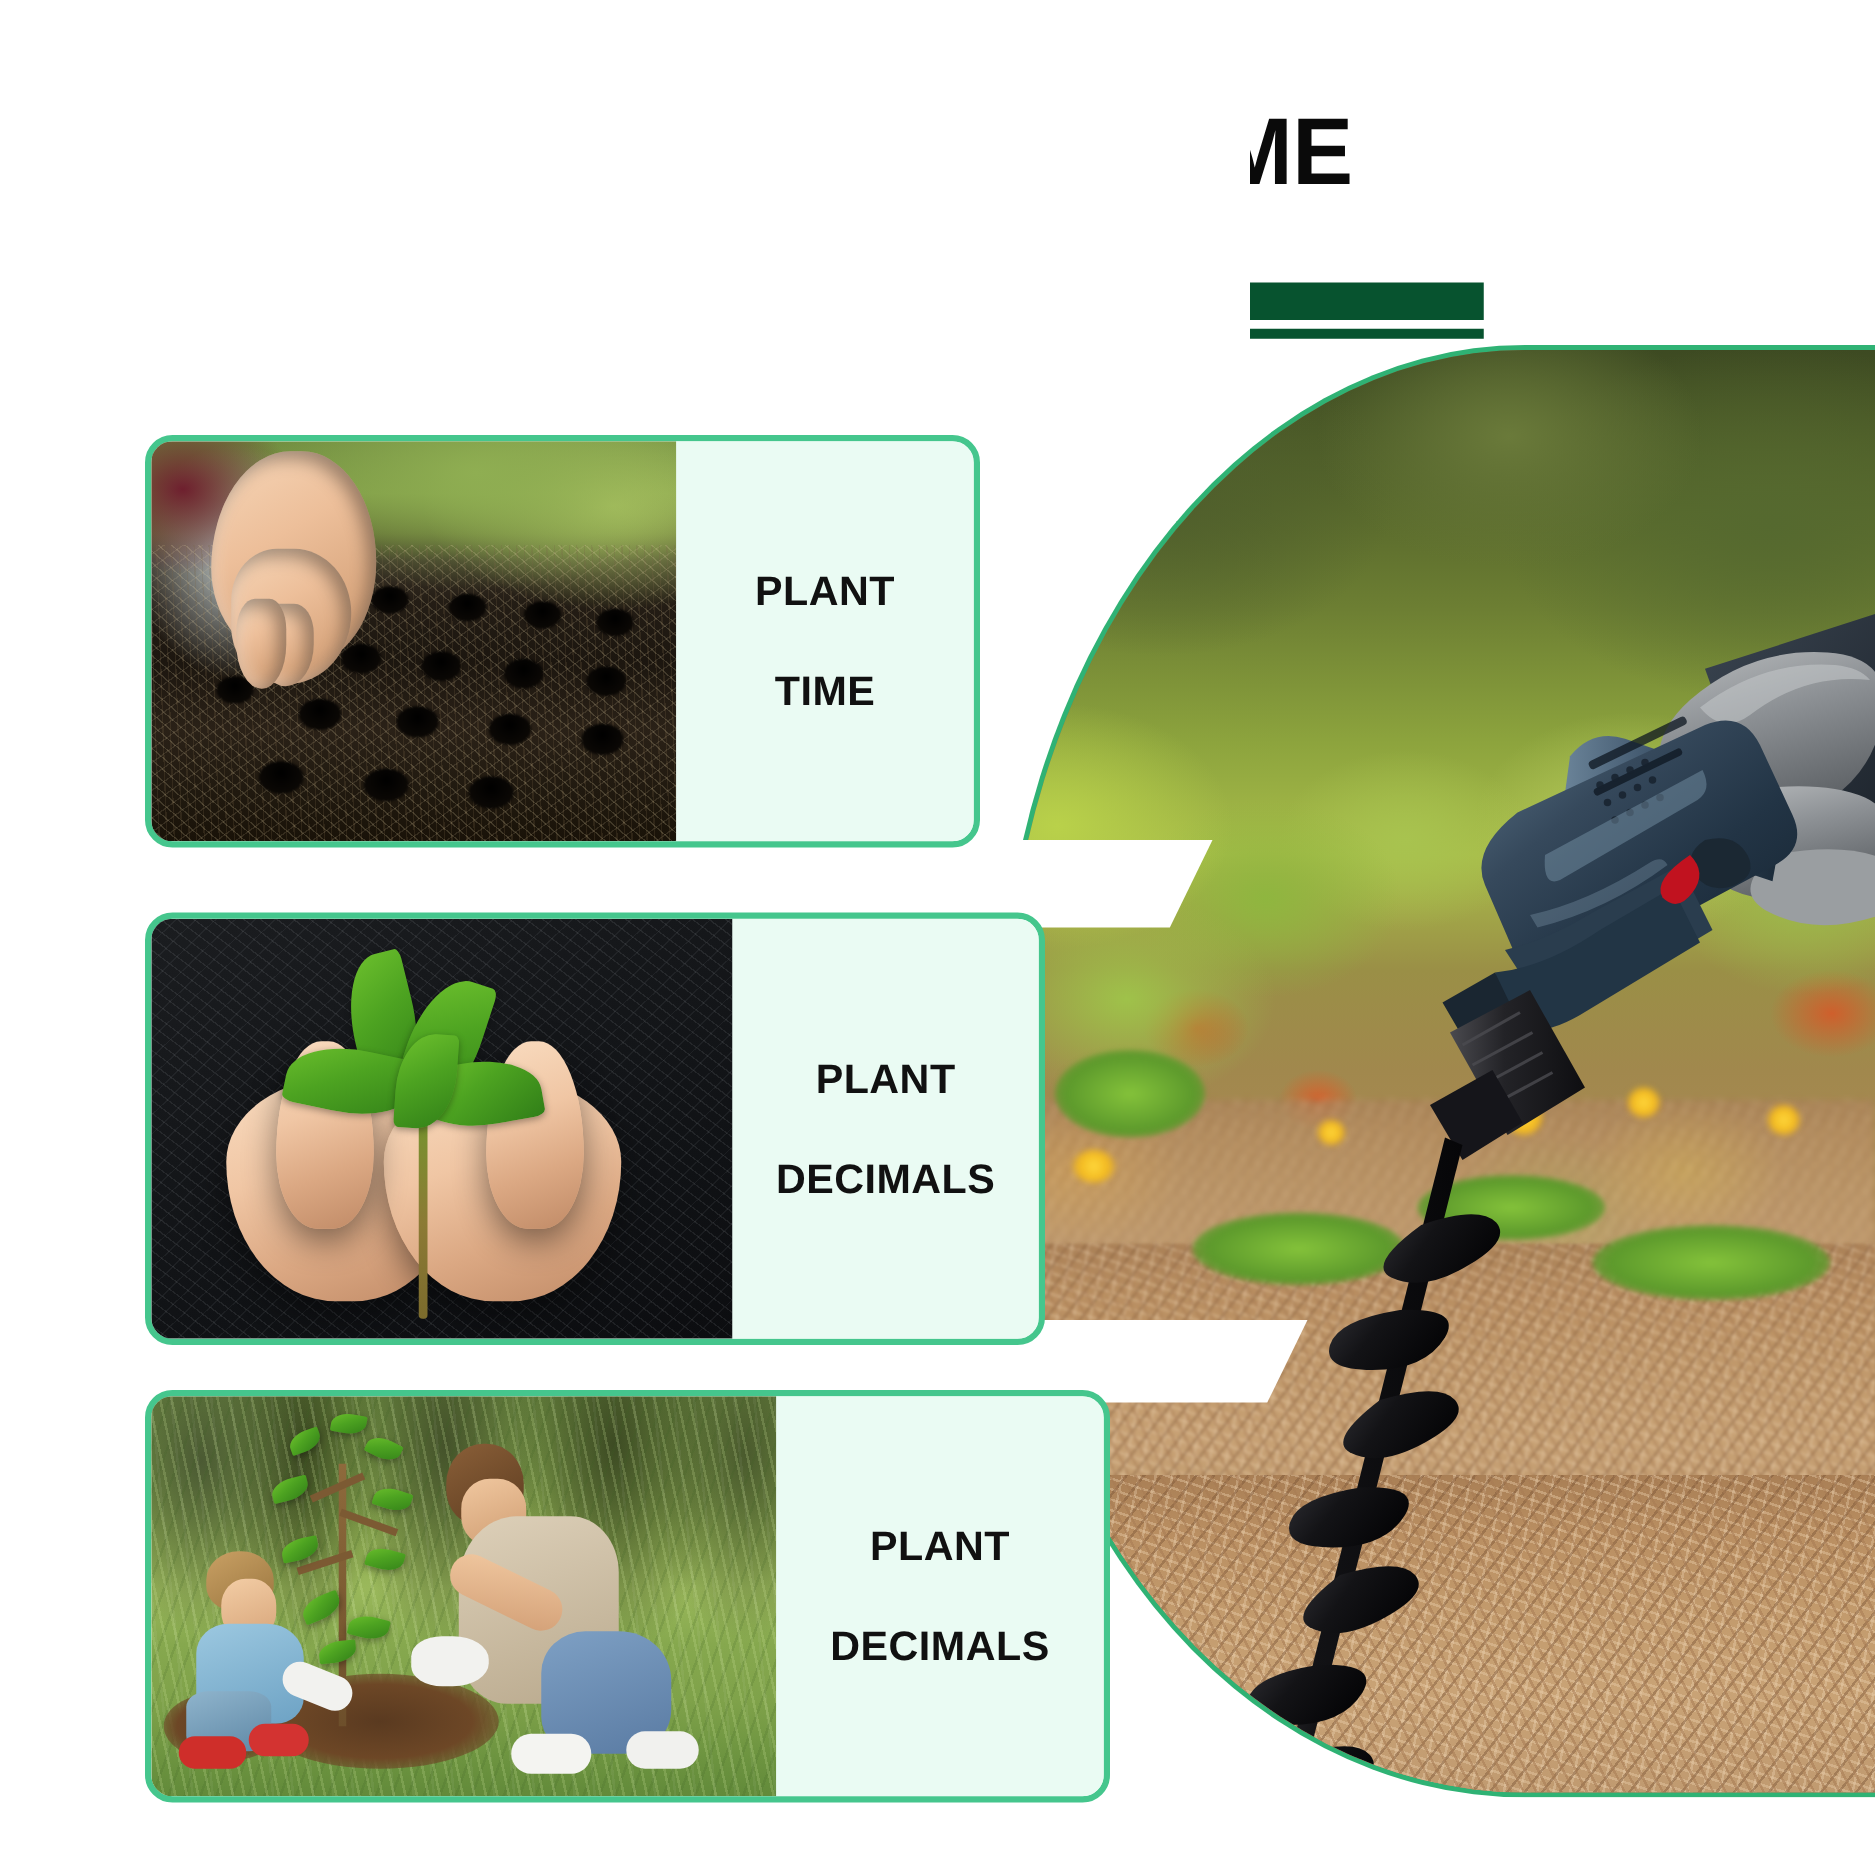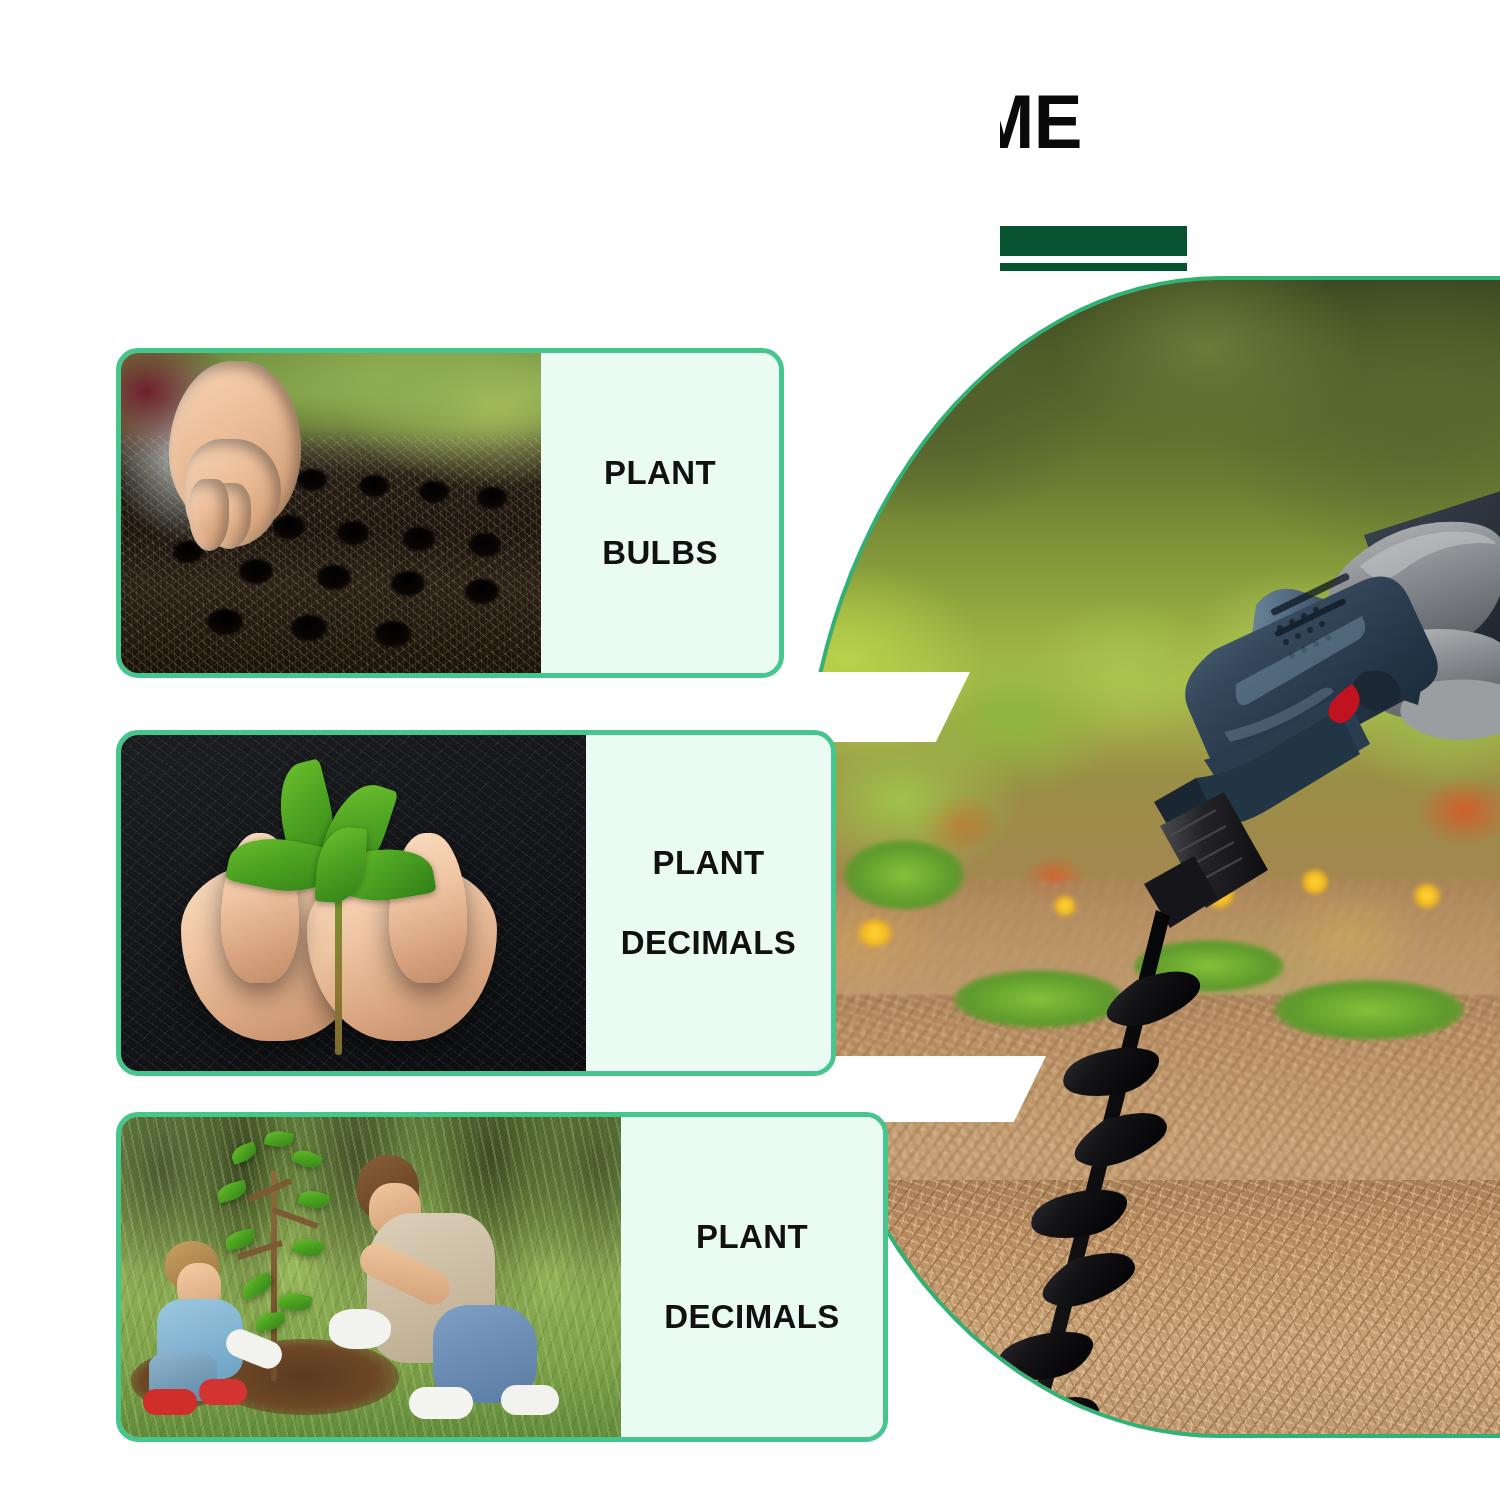--- a/index.html
+++ b/index.html
@@ -391,21 +391,21 @@
     <div class="hole" style="left:86px;top:256px;width:36px;height:26px;"></div>
     <div class="hole" style="left:170px;top:262px;width:36px;height:26px;"></div>
     <div class="hole" style="left:254px;top:268px;width:36px;height:26px;"></div>
     <div class="hand1" style="left:48px;top:8px;width:132px;height:170px;"></div>
     <div class="hand1" style="left:64px;top:86px;width:96px;height:108px;border-radius:40% 50% 55% 45%;"></div>
     <div class="hand1" style="left:86px;top:130px;width:44px;height:66px;border-radius:40% 42% 60% 58%;"></div>
     <div class="hand1" style="left:68px;top:126px;width:40px;height:72px;border-radius:44% 40% 58% 60%;"></div>
   </div>
   <div class="card-label">
     <span>PLANT</span>
-    <span>BULBS</span>
+    <span>TIME</span>
   </div>
 </div>
 
 <div class="card" id="card-saplings">
   <div class="card-photo">
     <div class="ph-sap"></div>
     <div class="palm" style="left:60px;top:126px;width:190px;height:180px;"></div>
     <div class="palm" style="left:186px;top:126px;width:190px;height:180px;"></div>
     <div class="palm" style="left:100px;top:98px;width:78px;height:150px;border-radius:46% 46% 42% 42% / 60% 60% 40% 40%;"></div>
     <div class="palm" style="left:268px;top:98px;width:78px;height:150px;border-radius:46% 46% 42% 42% / 60% 60% 40% 40%;"></div>

